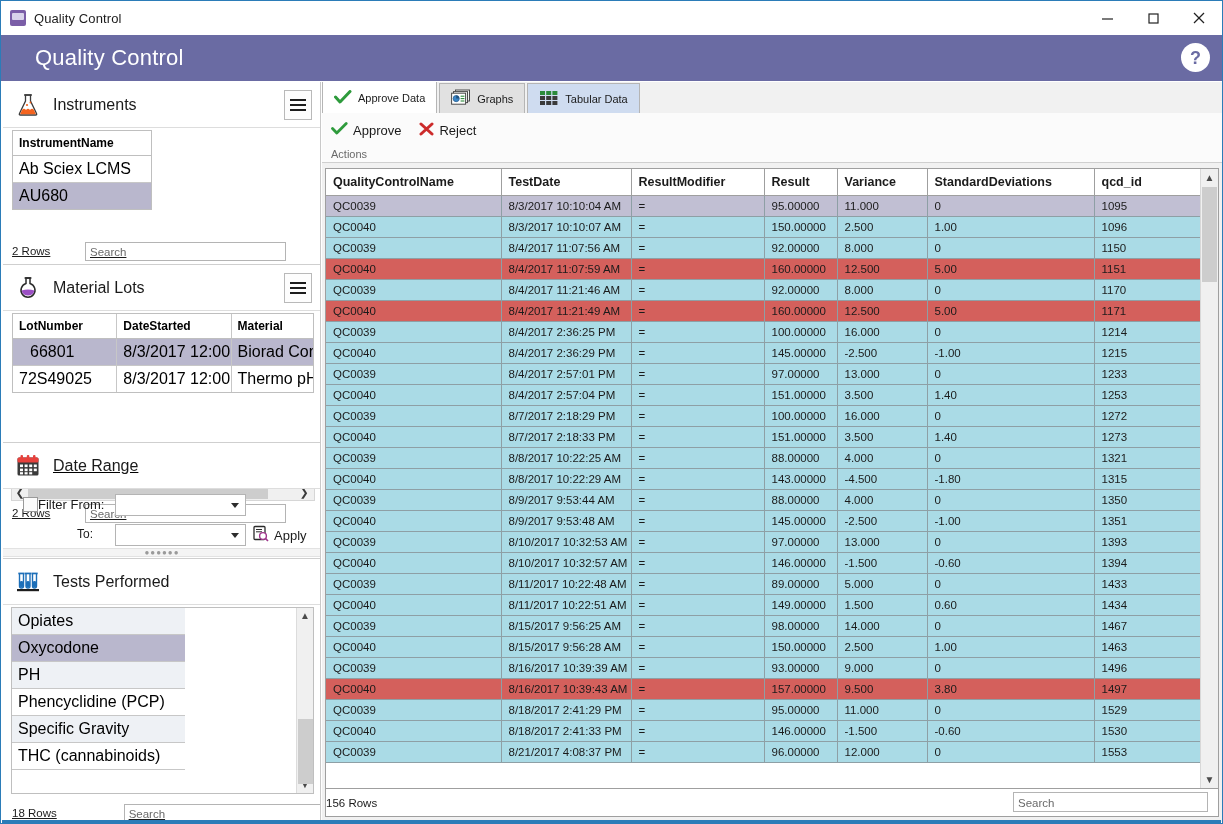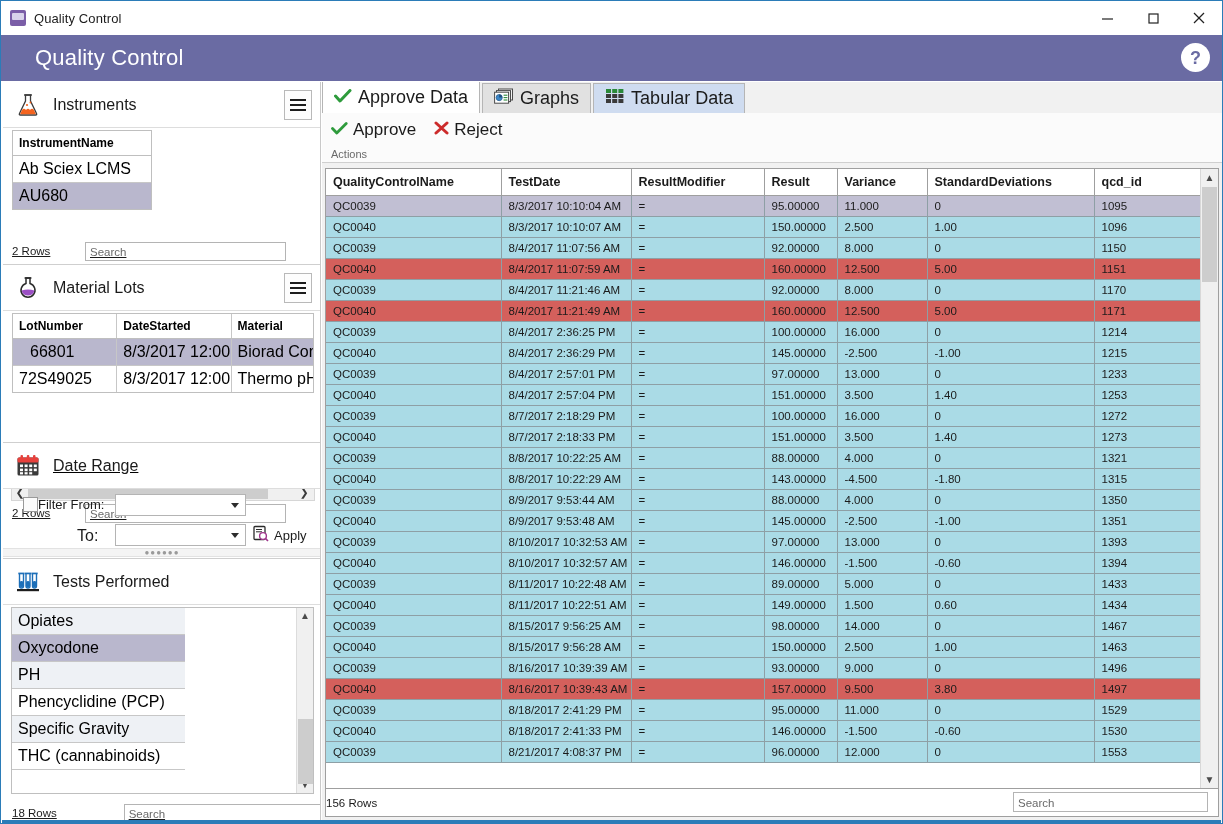--- a/index.html
+++ b/index.html
@@ -188,39 +188,39 @@
   .tabstrip {
     position: absolute; left: 0; top: 0; width: 900px; height: 31px;
     background: #f1f1f1;
     border-bottom: 1px solid #b5b5b5;
     display: flex; align-items: flex-end;
   }
   .tab {
     height: 30px; box-sizing: border-box;
     display: flex; align-items: center; gap: 6px;
     padding: 0 11px;
-    font-size: 18px; color: #1b1b1b;
+    font-size: 11px; color: #1b1b1b;
     border: 1px solid #b5b5b5;
     border-bottom: none;
     margin-right: 2px;
     background: #e1e1e1;
   }
   .tab.active { background: #ffffff; height: 32px; position: relative; z-index: 2; }
   .tab.highlight { background: #cfdcf0; }
 
   .toolbar {
     position: absolute; left: 0; top: 31px; width: 900px; height: 50px;
     background: #fbfbfb;
     border-bottom: 1px solid #cfcfcf;
     box-sizing: border-box;
   }
   .tool-items { display: flex; align-items: center; height: 28px; padding-top: 3px; }
   .tool-btn {
     display: flex; align-items: center; gap: 5px;
-    font-size: 17px; color: #1b1b1b; padding: 3px 9px;
+    font-size: 13px; color: #1b1b1b; padding: 3px 9px;
   }
   .tool-caption {
     font-size: 11px; color: #6a6a6a;
     padding-left: 9px; padding-top: 4px;
   }
 
   
   .grid-wrap {
     position: absolute; left: 3px; top: 86px;
     width: 894px; height: 621px;
@@ -448,21 +448,21 @@
       <div style="position:absolute;left:20px;top:54px;display:flex;align-items:center;">
         <span class="checkbox"></span>
         <span style="font-size:13px;margin-left:0;color:#1b1b1b;">Filter From:</span>
       </div>
 
       <div class="combo" style="position:absolute;left:112px;top:51px;width:131px;">
         <span style="font-size:12px;padding-left:4px;line-height:20px;display:block;color:#1b1b1b;"></span>
         <span class="caret"></span>
       </div>
 
-      <div style="position:absolute;left:74px;top:84px;font-size:16px;color:#1b1b1b;">To:</div>
+      <div style="position:absolute;left:74px;top:84px;font-size:12px;color:#1b1b1b;">To:</div>
       <div class="combo" style="position:absolute;left:112px;top:81px;width:131px;">
         <span style="font-size:12px;padding-left:4px;line-height:20px;display:block;color:#1b1b1b;"></span>
         <span class="caret"></span>
       </div>
 
       <div class="apply-btn" style="position:absolute;left:249px;top:82px;">
         <span>
           <svg width="17" height="17" viewBox="0 0 17 17">
             <rect x="2" y="1.5" width="11" height="13" rx="1" fill="none" stroke="#2b2b2b" stroke-width="1.3"></rect>
             <line x1="4" y1="4.5" x2="10" y2="4.5" stroke="#2b2b2b" stroke-width="1"></line>

